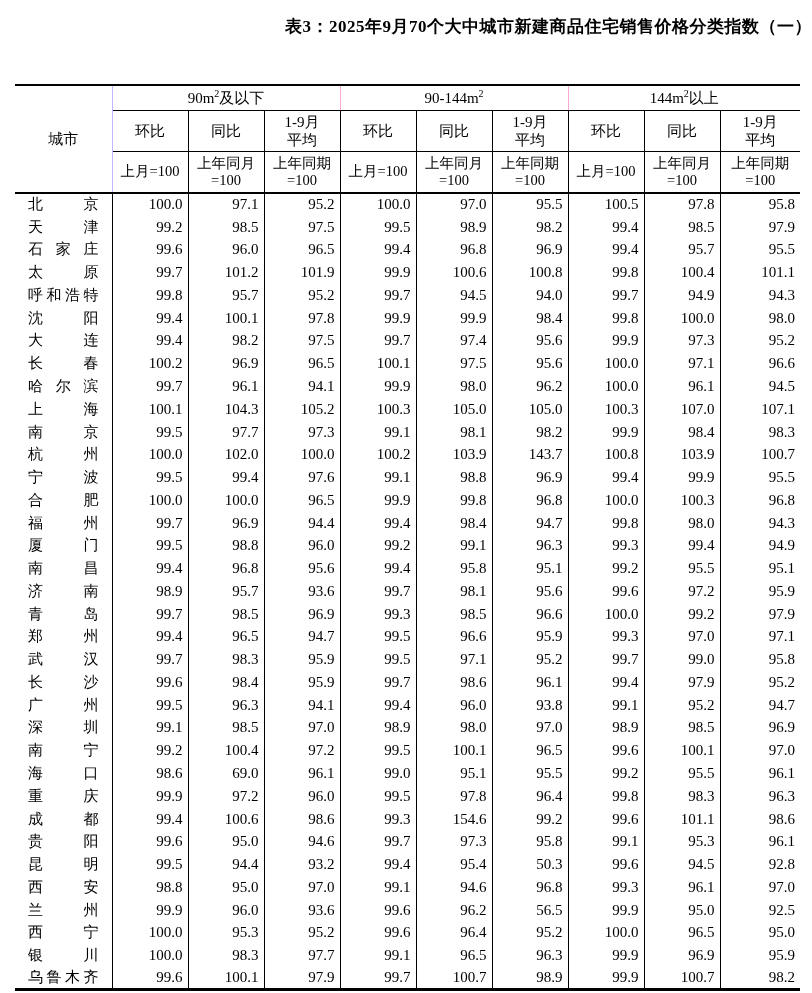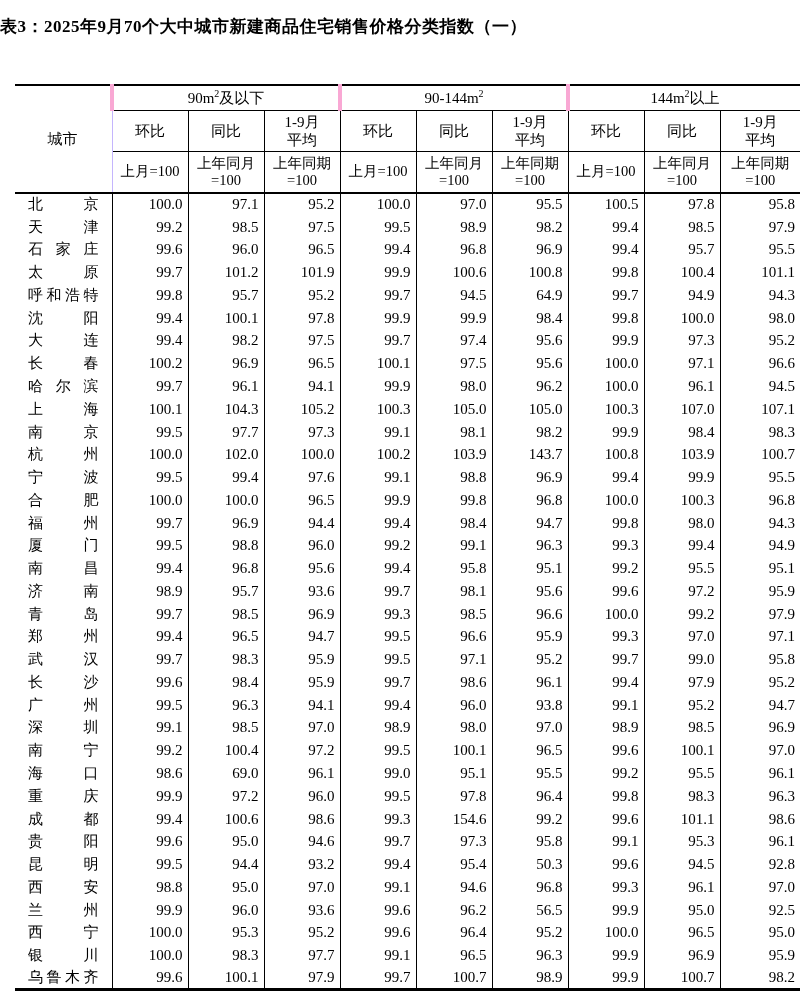--- a/index.html
+++ b/index.html
@@ -9,21 +9,21 @@
     color: #000000;
     font-family: "Liberation Serif", "DejaVu Serif", serif;
     position: relative;
     overflow: hidden;
   }
   .title {
     position: absolute;
     top: 15px; left: 0;
     width: 812px;
     margin: 0;
-    text-align: left;
+    text-align: right;
     font-size: 17px;
     font-weight: bold;
     letter-spacing: 0.5px;
   }
   table.tbl {
     position: absolute;
     left: 15px; top: 84px;
     width: 785px;
     border-collapse: collapse;
     table-layout: fixed;
@@ -42,21 +42,21 @@
     text-align: center;
     line-height: 1.2;
     white-space: pre-line;
   }
   th.city-h {
     border-right: 1px solid #c4b5fd;
     border-bottom: 2px solid #000;
   }
   tr.r-group th.grp {
     height: 24px;
-    border-left: 4px solid #f9a8d4;
+    border-left: 1px solid #f9a8d4;
     border-bottom: 1px solid #000;
     text-align: center;
   }
   tr.r-group th.grp sup { font-size: 10px; line-height: 0; }
   tr.r-metric th {
     height: 40px;
     border-left: 1px solid #000;
     border-bottom: 1px solid #000;
   }
   tr.r-base th {
@@ -190,21 +190,21 @@
     <td class="num">101.1</td>
   </tr>
 
   <tr>
     <td class="city">呼和浩特</td>
     <td class="num">99.8</td>
     <td class="num">95.7</td>
     <td class="num">95.2</td>
     <td class="num">99.7</td>
     <td class="num">94.5</td>
-    <td class="num">64.9</td>
+    <td class="num">94.0</td>
     <td class="num">99.7</td>
     <td class="num">94.9</td>
     <td class="num">94.3</td>
   </tr>
 
   <tr>
     <td class="city">沈阳</td>
     <td class="num">99.4</td>
     <td class="num">100.1</td>
     <td class="num">97.8</td>

